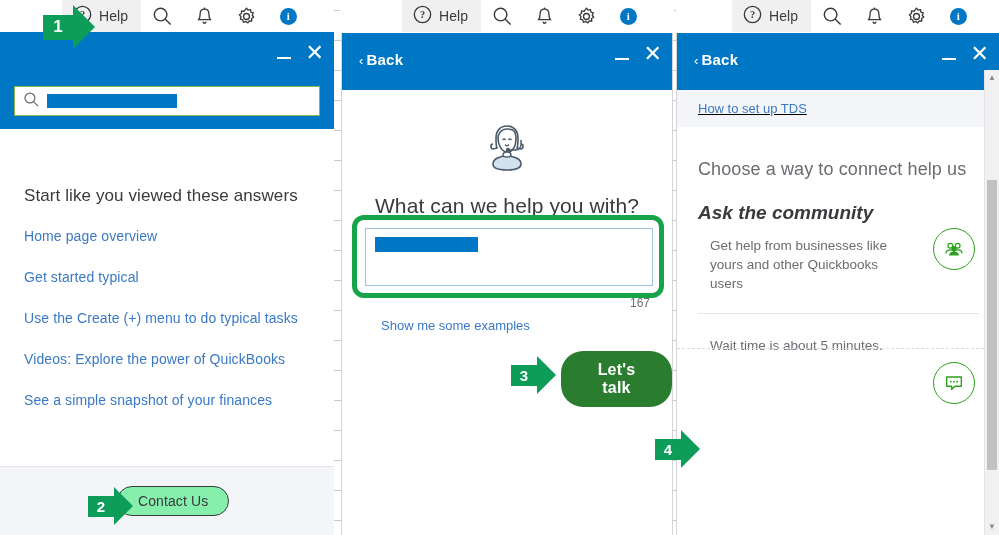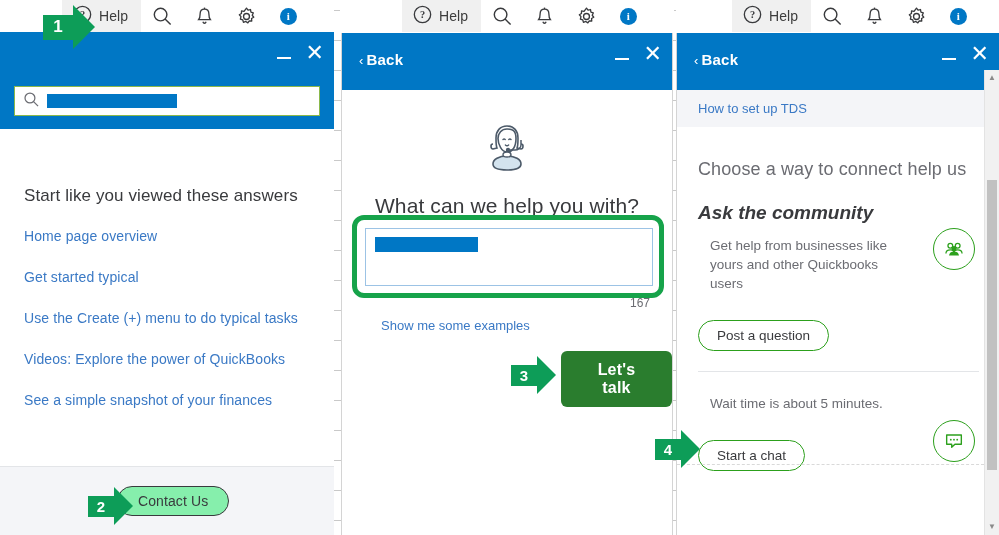--- a/index.html
+++ b/index.html
@@ -245,35 +245,36 @@
     font-size: 13px;
     text-decoration: none;
     margin-left: 16px;
   }
   .lets-talk {
     position: absolute;
     left: 219px; top: 318px;
     background: #2a7d2e;
     color: #fff;
     border: none;
-    border-radius: 6px;
+    border-radius: 22px;
     font-size: 16px;
     font-weight: bold;
     padding: 10px 22px;
     letter-spacing: .2px;
   }
 
   
   .crumb-bar {
     background: #f4f5f8;
     height: 37px;
     padding: 0 0 0 21px;
     display: flex;
     align-items: center;
     box-sizing: border-box;
+    text-decoration: underline;
   }
   .crumb-bar a {
     color: #3a79c5;
     font-size: 13px;
     text-decoration: none;
   }
   .p3-body { padding: 0 20px 0 21px; position: relative; }
   .p3-title {
     font-size: 18px;
     color: #6b6c72;
@@ -596,35 +597,33 @@
       <div class="round-icon">
         <svg width="22" height="22" viewBox="0 0 24 24">
           <circle cx="8" cy="8.5" r="2.6" fill="none" stroke="#2ca01c" stroke-width="1.4"></circle>
           <circle cx="16" cy="8.5" r="2.6" fill="none" stroke="#2ca01c" stroke-width="1.4"></circle>
           <circle cx="12" cy="11.5" r="2.8" fill="#2ca01c"></circle>
           <path d="M3.2 17c0-2.6 2.2-4 4.8-4s4.8 1.4 4.8 4" fill="none" stroke="#2ca01c" stroke-width="1.4"></path>
           <path d="M11.2 17c0-2.6 2.2-4 4.8-4s4.8 1.4 4.8 4" fill="none" stroke="#2ca01c" stroke-width="1.4"></path>
           <path d="M6.6 19.2c0-2.9 2.4-4.6 5.4-4.6s5.4 1.7 5.4 4.6z" fill="#2ca01c"></path>
         </svg>
       </div>
-      <button class="ghost-btn">Post a question</button>
       <div class="divider"></div>
     </div>
 
     <div class="sect">
       <p>Wait time is about 5 minutes.</p>
       <div class="round-icon">
         <svg width="22" height="22" viewBox="0 0 24 24">
           <path d="M4 5.5h16v10H13l-3.5 3.4V15.5H4z" fill="none" stroke="#2ca01c" stroke-width="1.5" stroke-linejoin="round"></path>
           <circle cx="8.5" cy="10.5" r="1" fill="#2ca01c"></circle>
           <circle cx="12" cy="10.5" r="1" fill="#2ca01c"></circle>
           <circle cx="15.5" cy="10.5" r="1" fill="#2ca01c"></circle>
         </svg>
       </div>
-      <button class="ghost-btn">Start a chat</button>
     </div>
 
     <div class="dotted-bottom"></div>
   </div>
 
   <div class="scrollbar">
     <div class="scroll-arrow up">▲</div>
     <div class="scroll-thumb"></div>
     <div class="scroll-arrow down">▼</div>
   </div>

